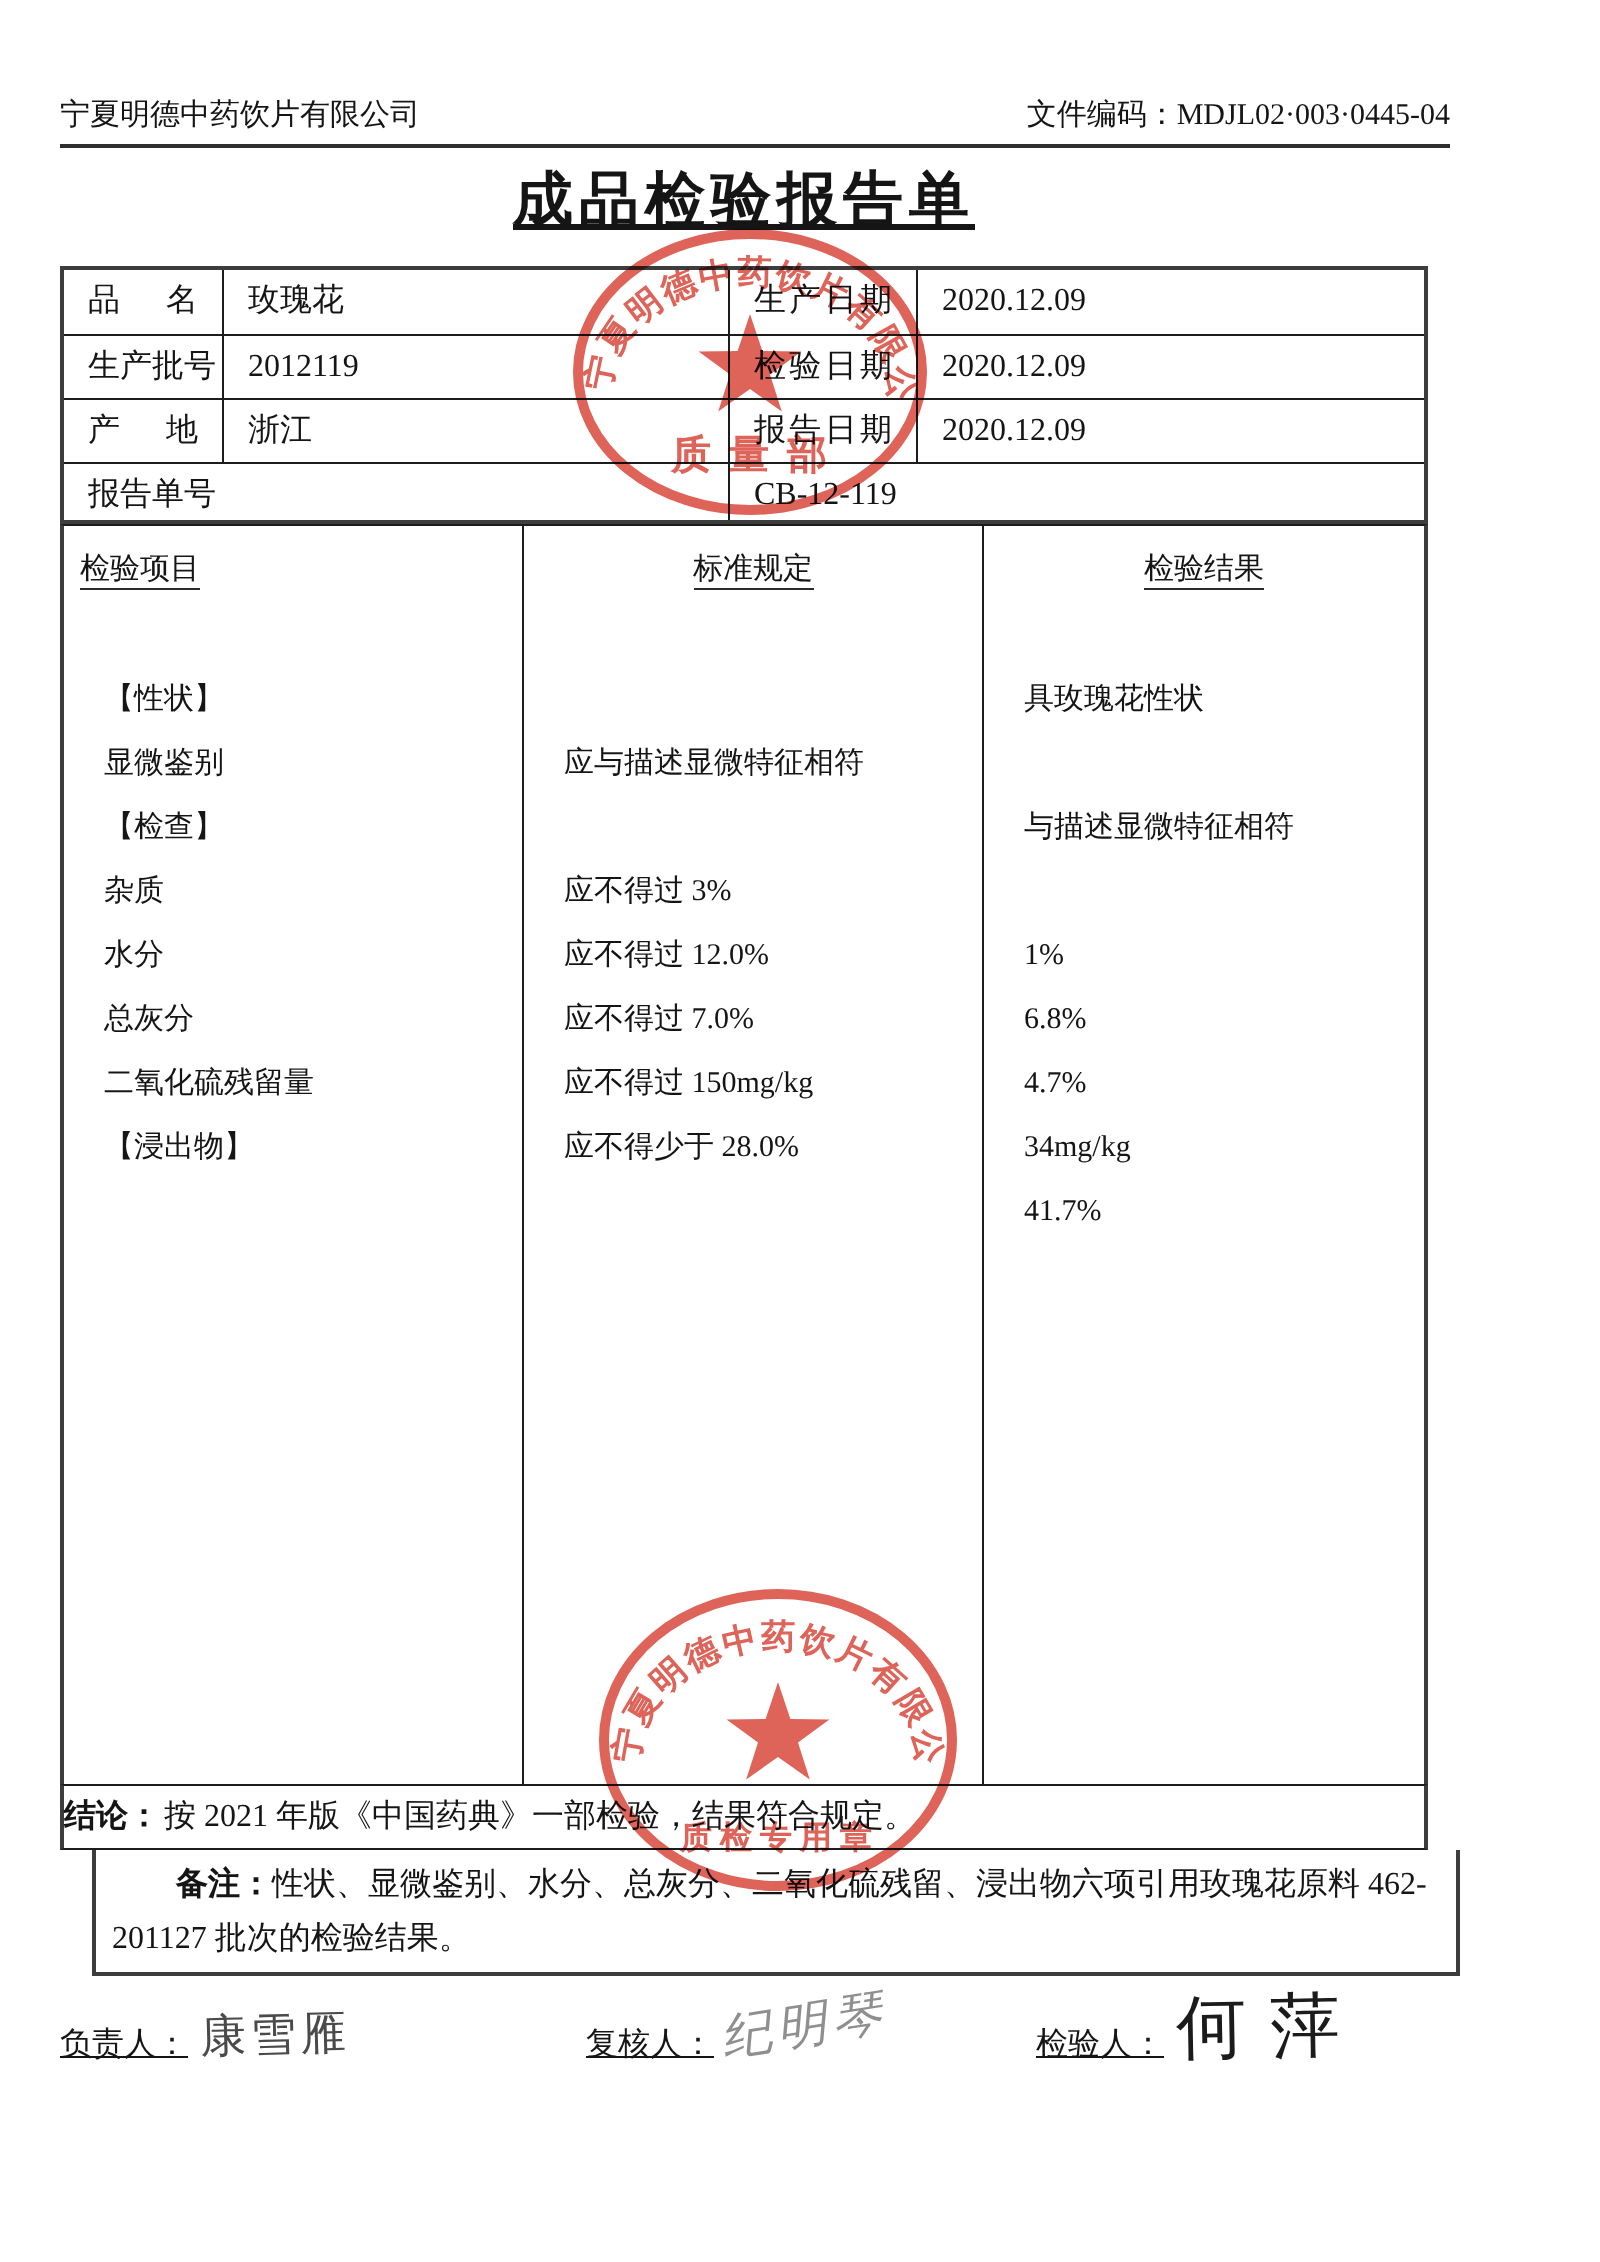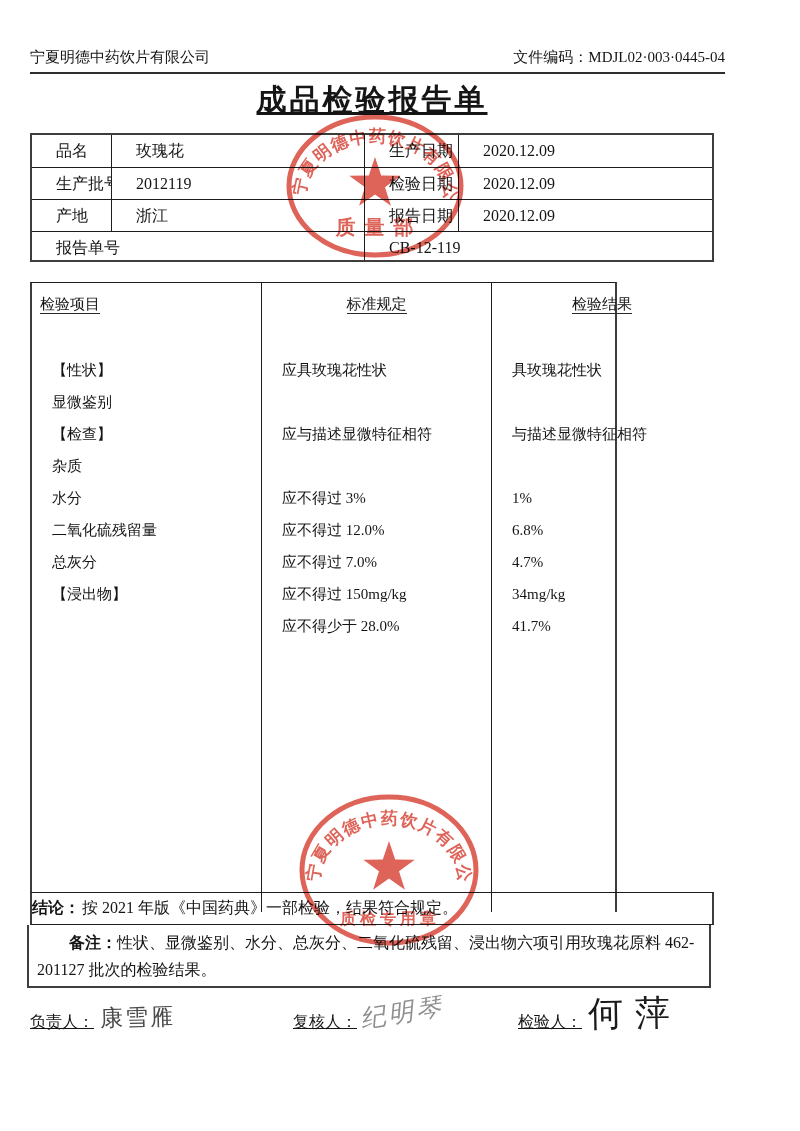--- a/index.html
+++ b/index.html
@@ -26,53 +26,53 @@
 
   
   .info-table {
     position:absolute; left:30px; top:133px; width:684px; height:129px;
     border:2px solid var(--frame);
     display:grid; grid-template-columns:80px 253px 94px 1fr;
     grid-template-rows:33px 32px 32px 1fr; font-size:16px;
   }
   .cell {
     border-right:1px solid var(--ink); border-bottom:1px solid var(--ink);
-    padding:0 24px; line-height:31px; white-space:nowrap; overflow:hidden;
+    padding:0 12px; line-height:31px; white-space:nowrap; overflow:hidden;
   }
   .cell.noR { border-right:none; }
   .cell.noB { border-bottom:none; }
   .cell.just { text-align:justify; text-align-last:justify; }
   .cell.span2a { grid-column:1 / 3; }
   .cell.span2b { grid-column:3 / 5; }
 
   
   .insp {
-    position:absolute; left:30px; top:262px; width:587px; height:630px;
+    position:absolute; left:30px; top:262px; width:684px; height:630px;
     border-left:2px solid var(--frame); border-right:2px solid var(--frame);
     border-top:1px solid var(--ink);
-    display:grid; grid-template-columns:230px 230px 220px; font-size:15px;margin-top:20px;
+    display:grid; grid-template-columns:230px 230px 220px; font-size:15px;
   }
   .icol { border-right:1px solid var(--ink); overflow:hidden; }
   .icol:last-child { border-right:none; }
   .icol-header { margin:12px 0 40px; padding:0 8px; }
   .icol-header.ctr { text-align:center; }
   .u { border-bottom:1px solid #2a2a2a; padding-bottom:1px; }
   .irow { height:32px; line-height:32px; padding:0 20px; white-space:nowrap; }
 
   
   .concl {
     position:absolute; left:30px; top:892px; width:684px; height:33px;
     border-left:2px solid var(--frame); border-right:2px solid var(--frame);
     border-top:1px solid var(--ink); border-bottom:1px solid var(--ink);
     display:flex; justify-content:flex-start; align-items:center;
     font-size:16px; white-space:nowrap;
   }
   .concl b { margin-right:2px; }
   .remark {
-    position:absolute; left:27px; top:925px; width:684px; height:63px;
+    position:absolute; left:46px; top:925px; width:684px; height:63px;
     border:2px solid var(--frame); border-top:none;
     font-size:16px; padding:4px 8px; line-height:27px;
   }
   .remark p { margin:0; text-indent:2em; }
 
   
   .sig { position:absolute; left:30px; top:998px; width:720px; height:60px; font-size:16px; }
   .sig .lbl { position:absolute; top:14px; white-space:nowrap;text-decoration:underline; }
   .sig .name { position:absolute; white-space:nowrap; }
   .name.resp { left:70px; top:4px; font-size:23px; color:#4a4a4a; transform:rotate(-1.5deg); letter-spacing:2px; }
@@ -118,27 +118,26 @@
   </div>
 
   <div class="insp">
     <div class="icol" id="icol-item">
       <div class="icol-header"><span class="u">检验项目</span></div>
     <div class="irow">【性状】</div>
         <div class="irow">显微鉴别</div>
         <div class="irow">【检查】</div>
         <div class="irow">杂质</div>
         <div class="irow">水分</div>
+        <div class="irow">总灰分</div>
         <div class="irow">二氧化硫残留量</div>
-        <div class="irow">总灰分</div>
         <div class="irow">【浸出物】</div>
       </div>
     <div class="icol" id="icol-standard">
       <div class="icol-header ctr"><span class="u">标准规定</span></div>
-    <div class="irow">应具玫瑰花性状</div>
         <div class="irow">&nbsp;</div>
         <div class="irow">应与描述显微特征相符</div>
         <div class="irow">&nbsp;</div>
         <div class="irow">应不得过 3%</div>
         <div class="irow">应不得过 12.0%</div>
         <div class="irow">应不得过 7.0%</div>
         <div class="irow">应不得过 150mg/kg</div>
         <div class="irow">应不得少于 28.0%</div>
       </div>
     <div class="icol" id="icol-result">

